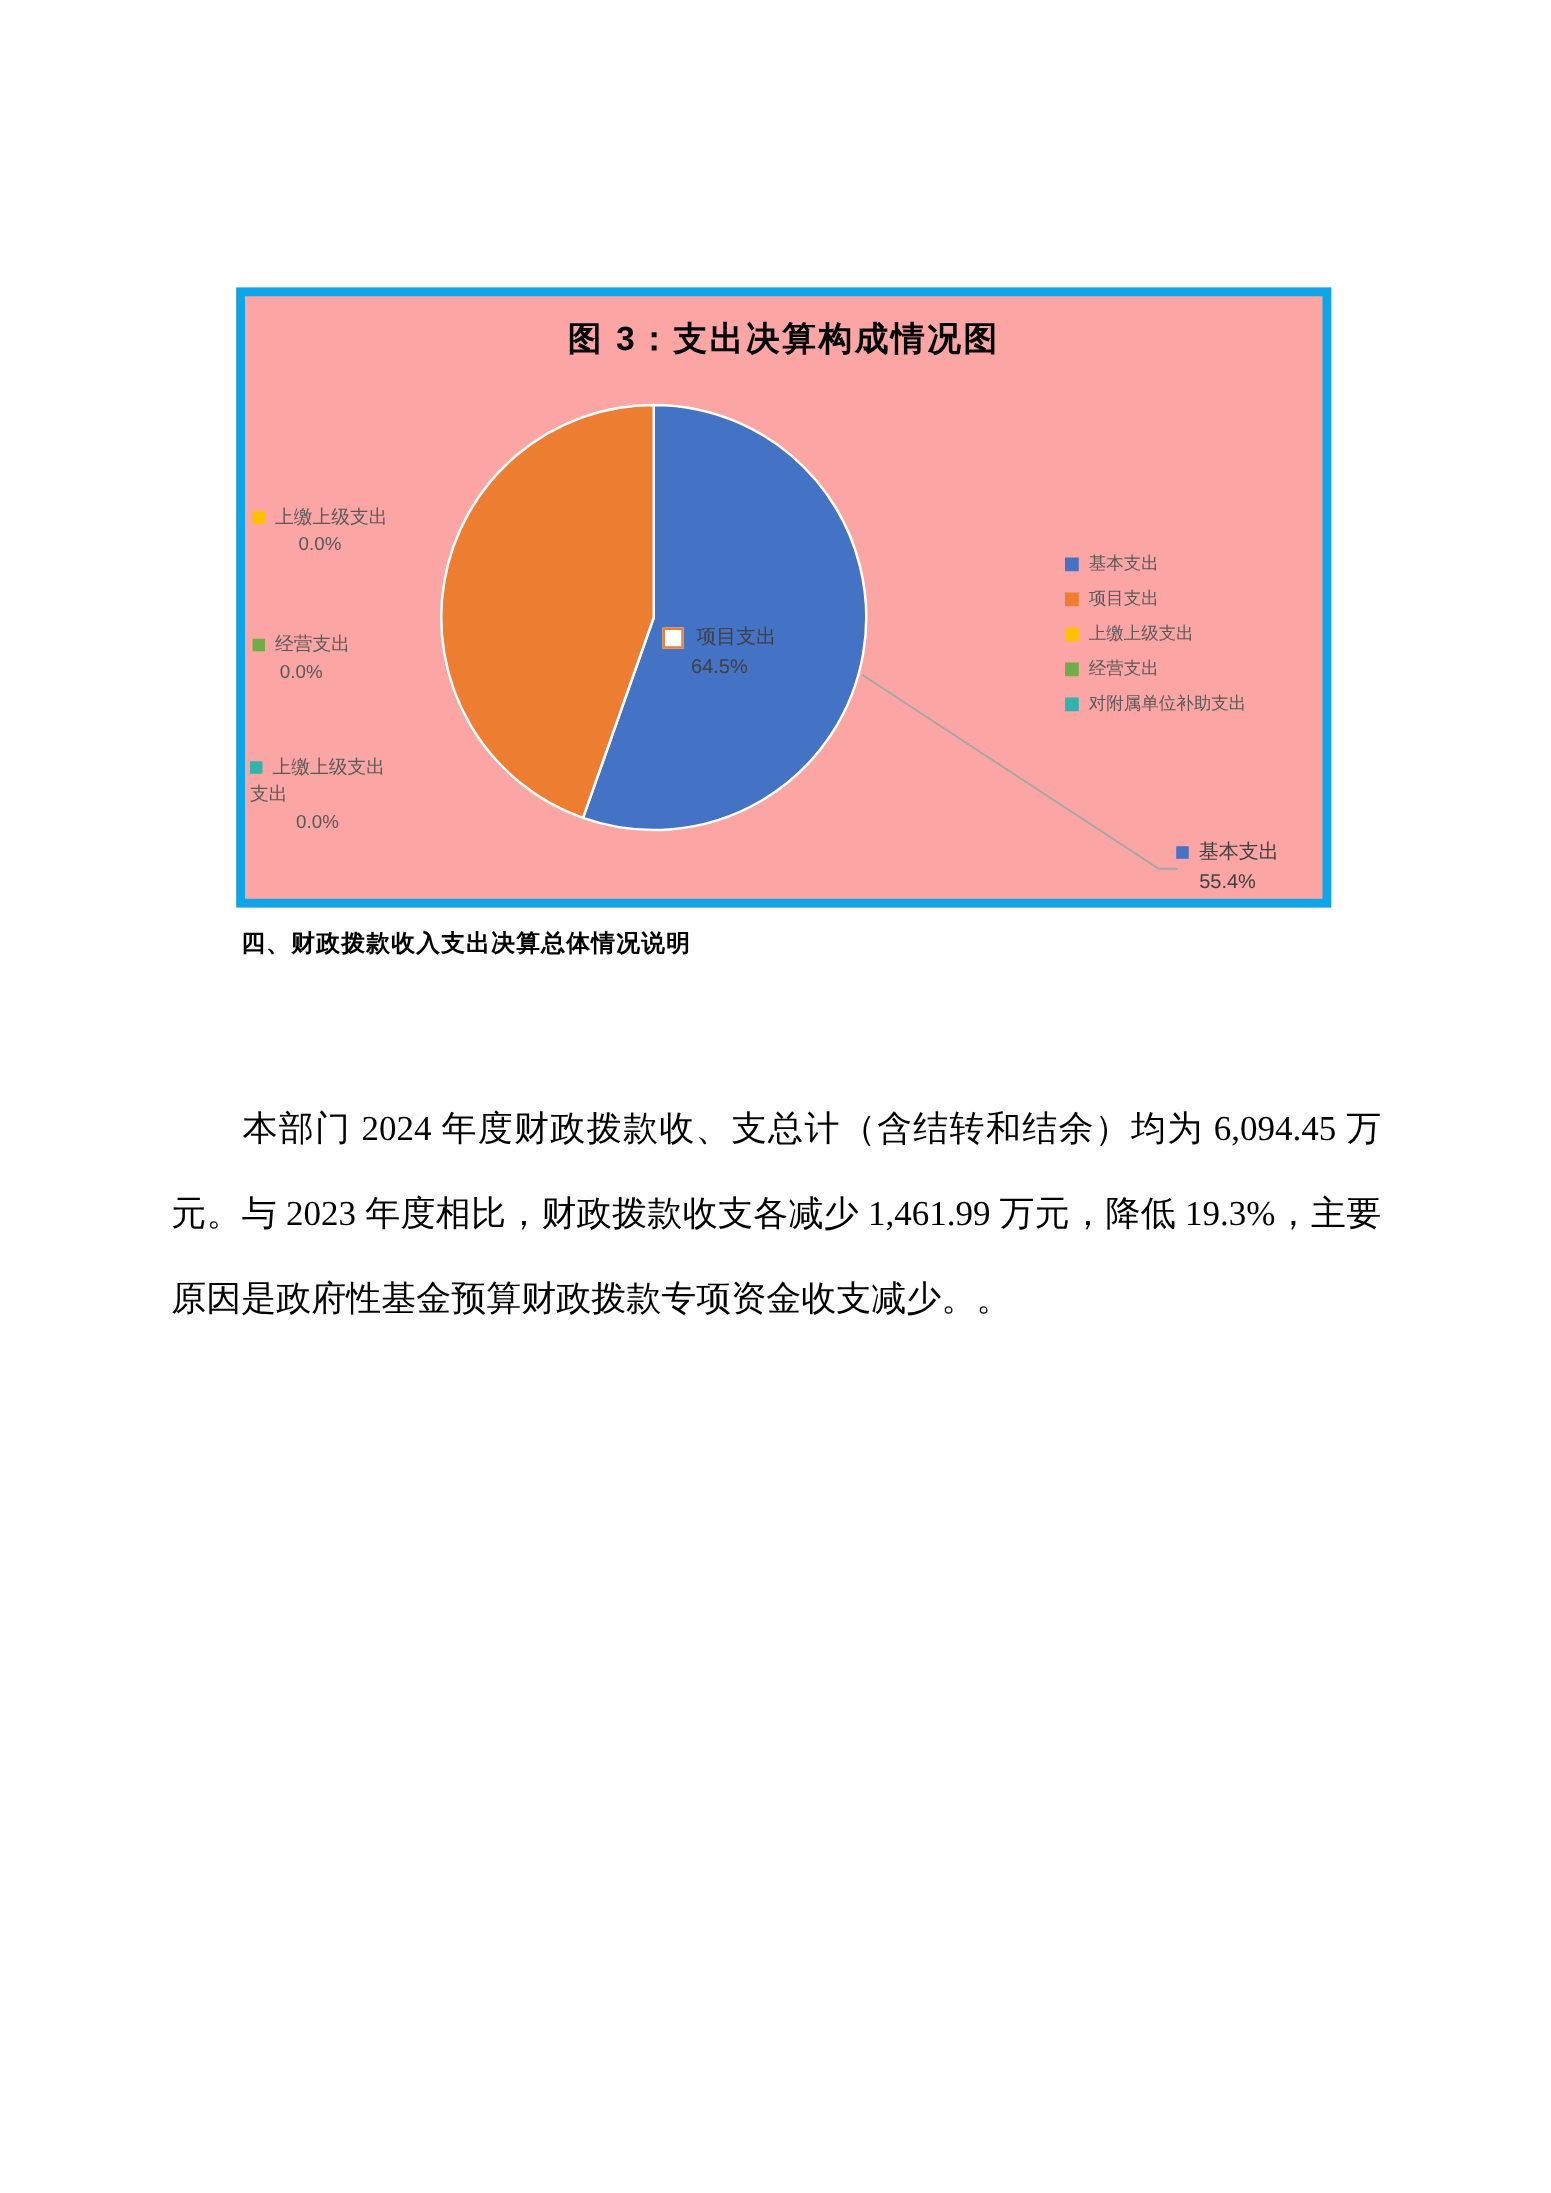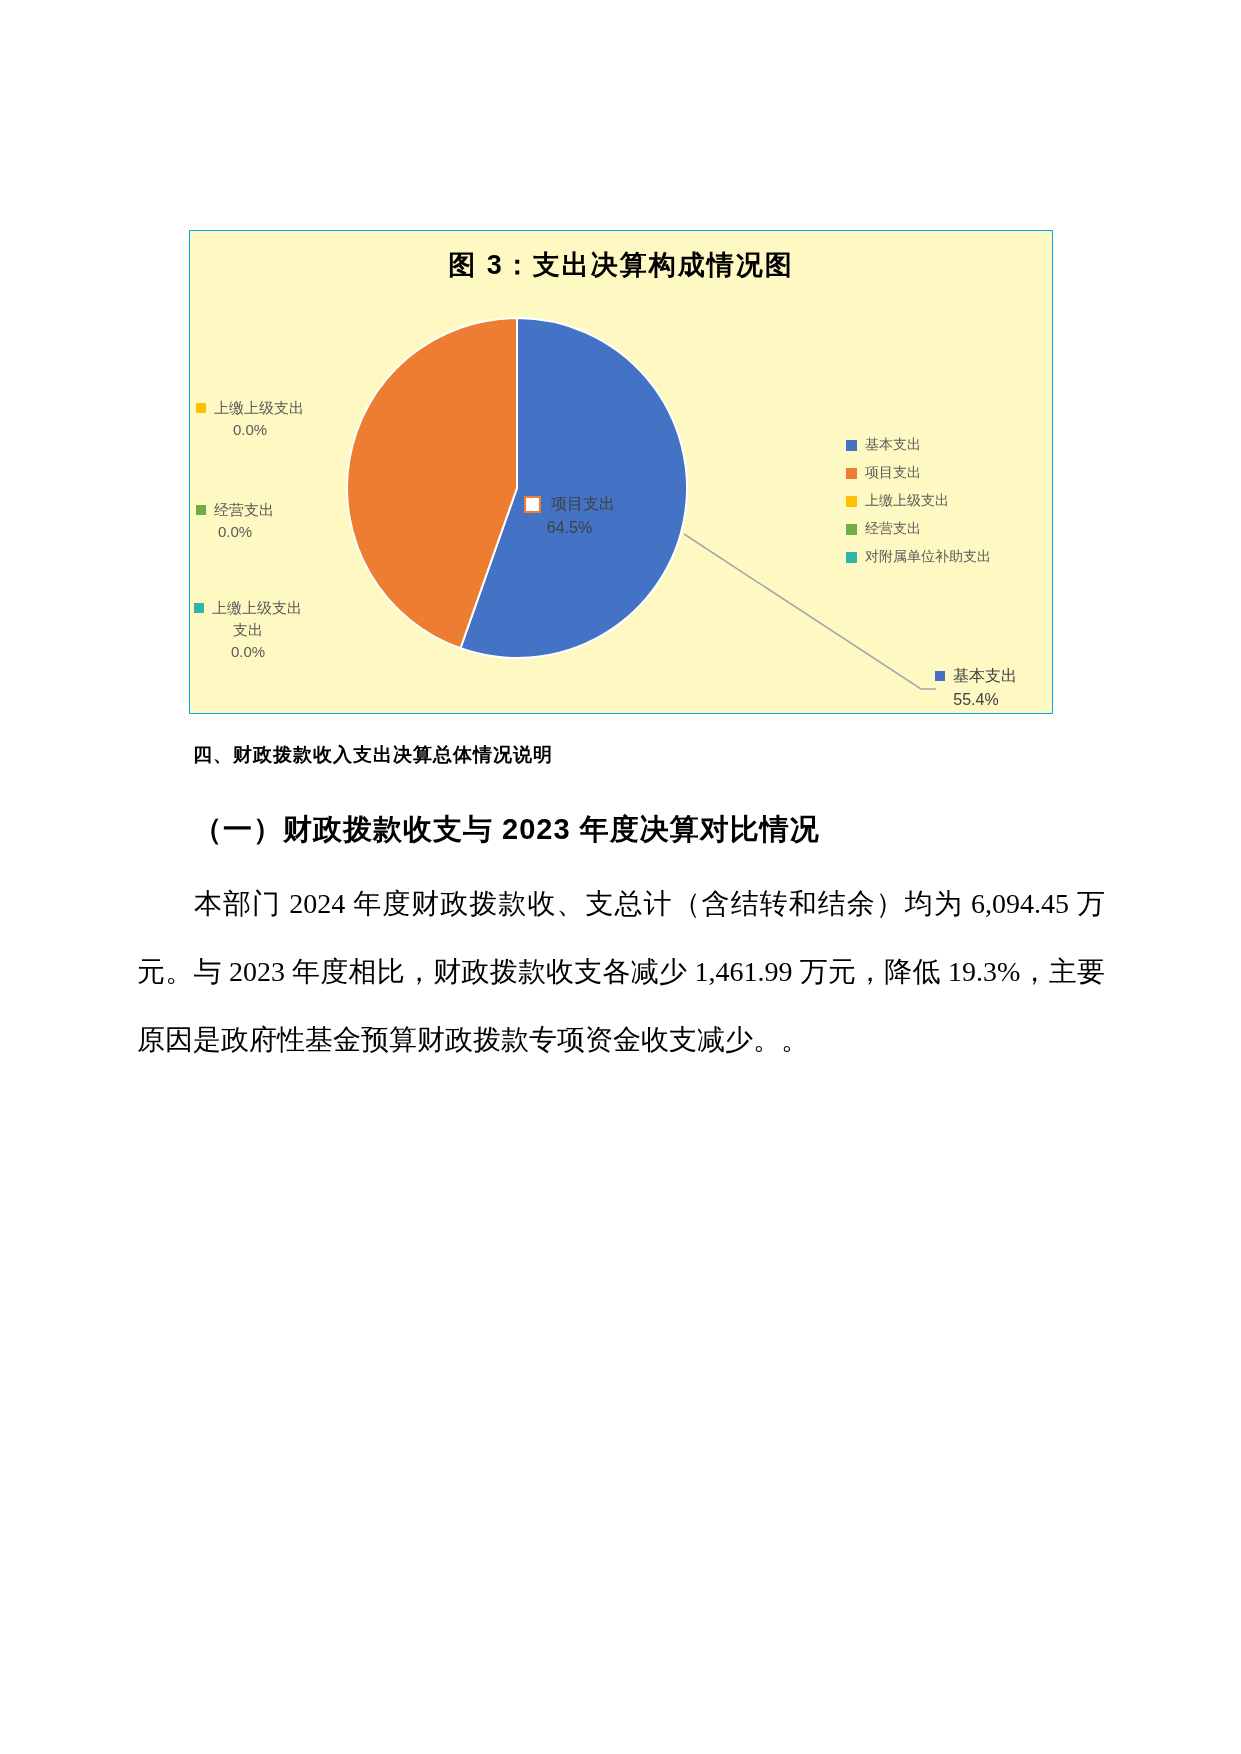--- a/index.html
+++ b/index.html
@@ -5,34 +5,34 @@
   html,body{margin:0;padding:0;}
   body{
     width:1241px;height:1754px;position:relative;background:#ffffff;
     font-family:"Liberation Sans","DejaVu Sans",sans-serif;
   }
   .page{position:absolute;inset:0;overflow:hidden;}
 
   
   .chart-box{
     position:absolute;left:189px;top:230px;width:862px;height:482px;
-    border:1px solid #0ea5e9;background:#fef9c3;
+    border:7px solid #0ea5e9;background:#fca5a5;
   }
   .chart-title{
     position:absolute;left:0;right:0;top:16px;text-align:center;
     font-size:27px;font-weight:bold;color:#000;letter-spacing:2px;
   }
   .pie-svg{position:absolute;left:147px;top:77px;width:360px;height:360px;}
   .leader-svg{position:absolute;left:0;top:0;width:862px;height:482px;pointer-events:none;}
 
   .cat-label{position:absolute;color:#595959;font-size:15px;line-height:22px;}
   .cat-line{display:flex;align-items:center;gap:8px;white-space:nowrap;}
   .marker{width:10px;height:10px;flex:0 0 auto;}
   .cat-pct{text-align:center;}
-  .cat-mid{text-align:center;}
+  .cat-mid{}
 
   .inner-label{position:absolute;left:334px;top:261px;color:#404040;font-size:16px;line-height:24px;}
   .inner-line{display:flex;align-items:center;gap:10px;white-space:nowrap;}
   .key-box{width:13px;height:13px;background:#fff;border:2px solid #ED7D31;flex:0 0 auto;}
   .inner-pct{text-align:center;}
 
   .callout-label{position:absolute;left:745px;top:433px;color:#404040;font-size:16px;line-height:24px;}
 
   .legend{
     position:absolute;left:656px;top:200px;display:flex;flex-direction:column;
@@ -136,16 +136,15 @@
       </div>
       <div class="legend-item">
         <span class="legend-swatch" style="background-color: rgb(47, 181, 172);"></span>
         <span>对附属单位补助支出</span>
       </div>
     </div>
 
   </div>
 
   <div class="h1">四、财政拨款收入支出决算总体情况说明</div>
-  <div class="h2">（一）财政拨款收支与 2023 年度决算对比情况</div>
   <div class="para p1">本部门 2024 年度财政拨款收、支总计（含结转和结余）均为 6,094.45 万元。与 2023 年度相比，财政拨款收支各减少 1,461.99 万元，降低 19.3%，主要原因是政府性基金预算财政拨款专项资金收支减少。。</div>
 
 </div>
 
 </body></html>

